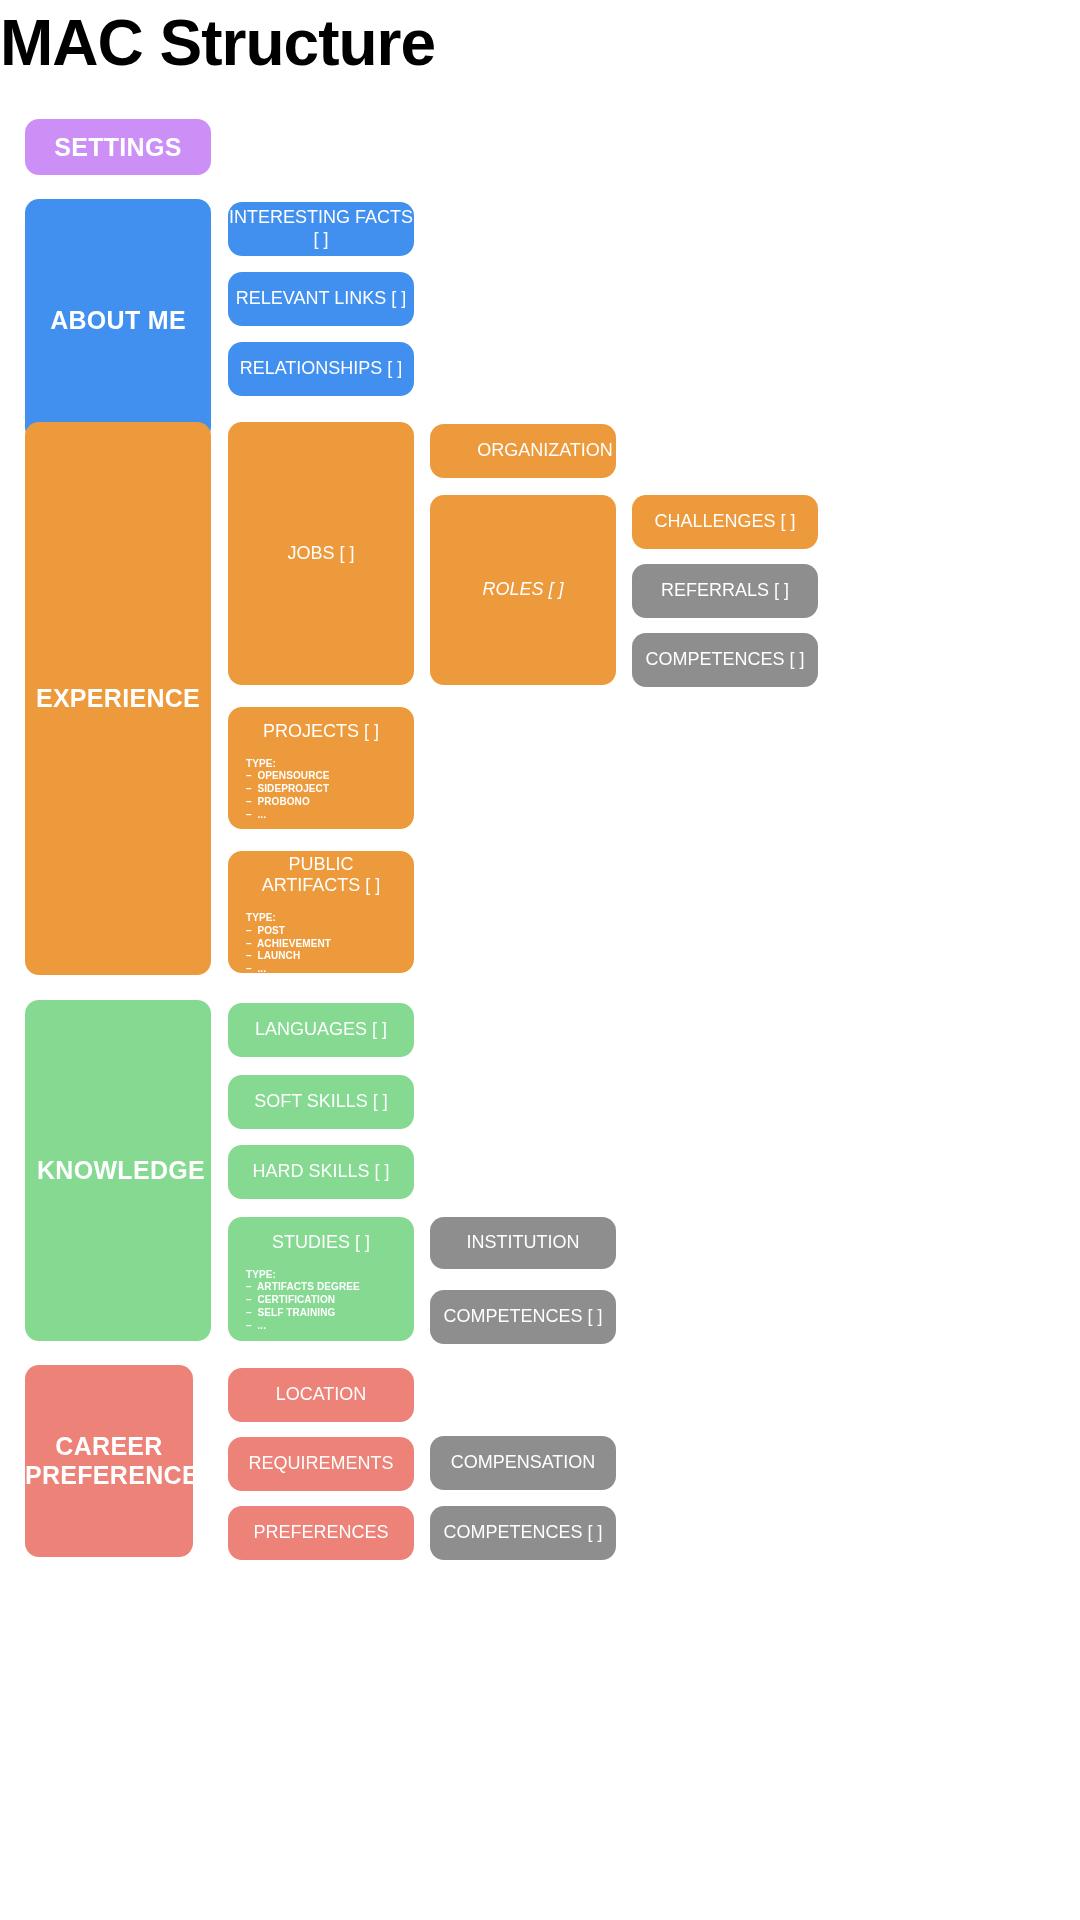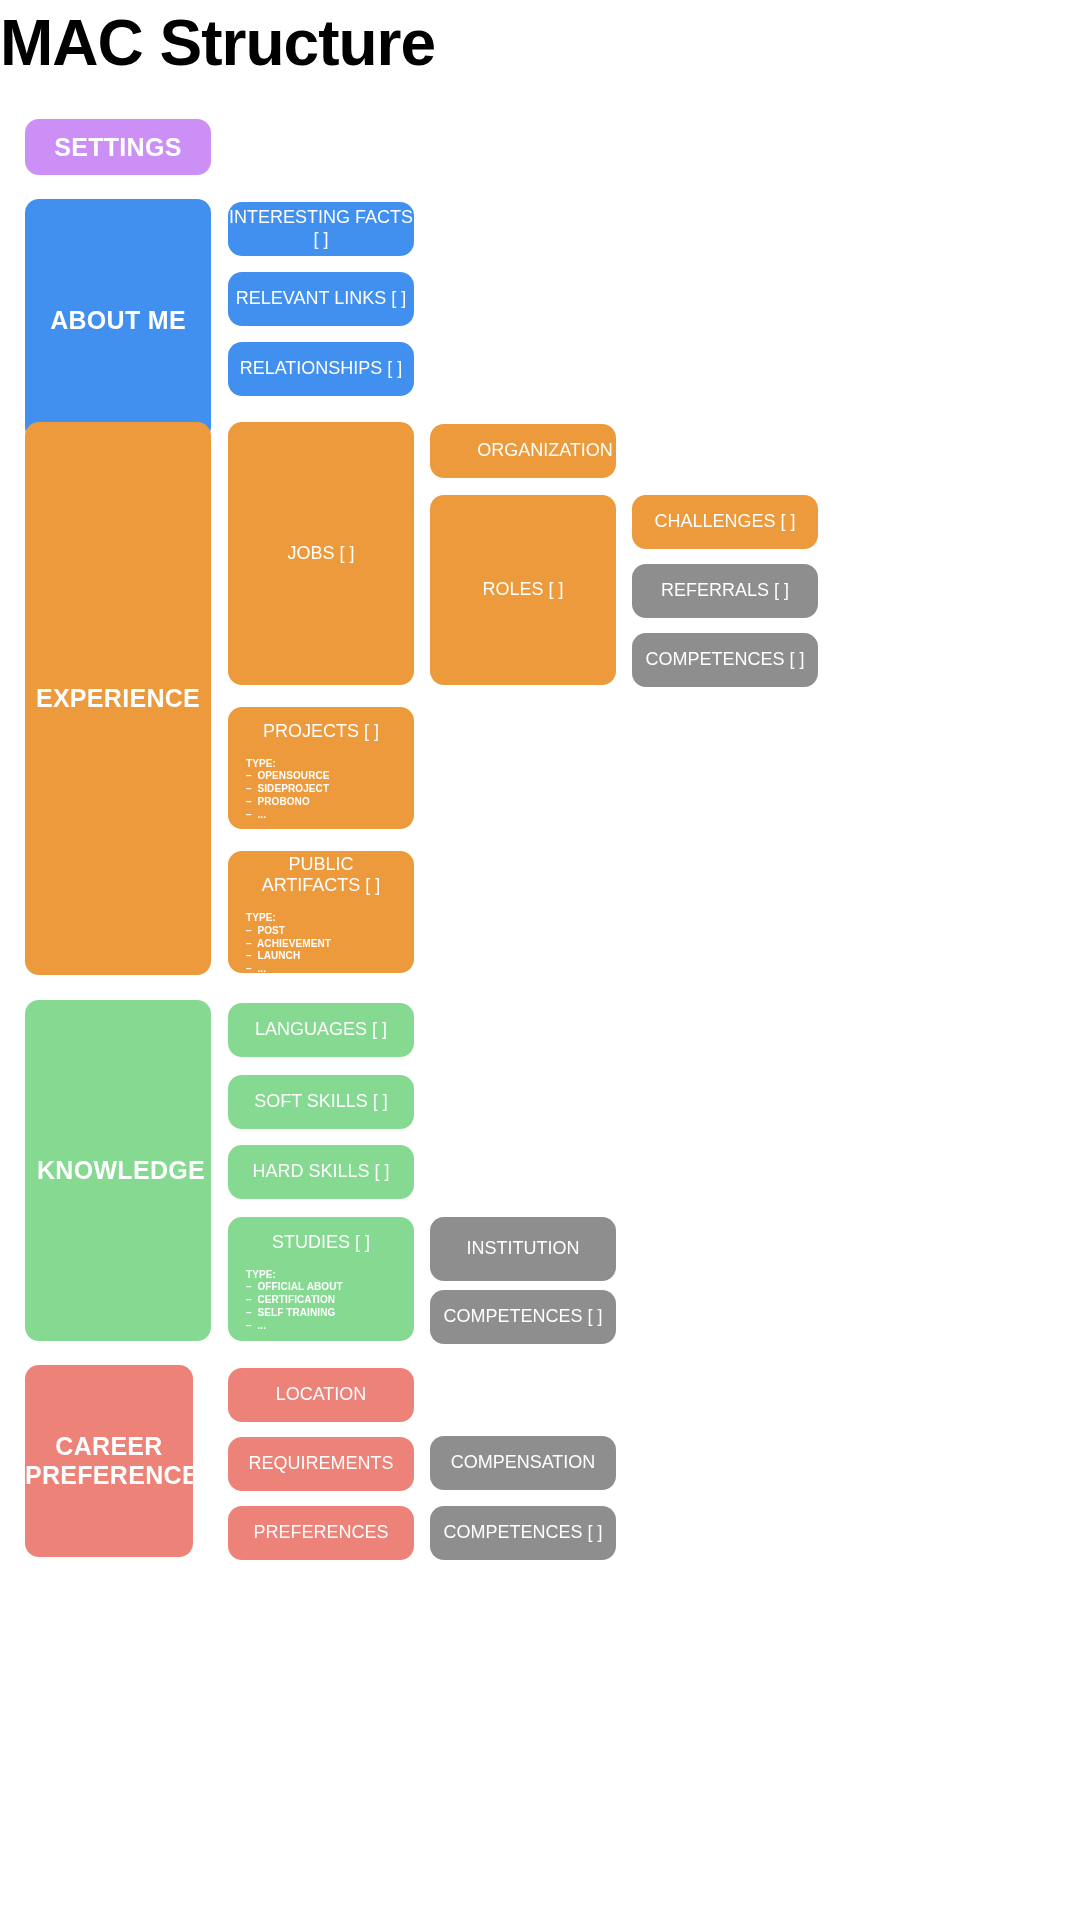--- a/index.html
+++ b/index.html
@@ -119,21 +119,21 @@
 </div>
 
 <div class="node child" style="left:228px; top:422px; width:186px; height:263px; background:#EC9A3C;">
   <span class="node-label">JOBS [ ]</span>
 </div>
 
 <div class="node child" style="left:430px; top:424px; width:186px; height:54px; background:#EC9A3C;padding-left:44px;">
   <span class="node-label">ORGANIZATION</span>
 </div>
 
-<div class="node child" style="left:430px; top:495px; width:186px; height:190px; background:#EC9A3C;">
+<div class="node child" style="left:430px; top:495px; width:186px; height:190px; background:#EC9A3C;font-style:italic;">
   <span class="node-label">ROLES [ ]</span>
 </div>
 
 <div class="node child" style="left:632px; top:495px; width:186px; height:54px; background:#EC9A3C;">
   <span class="node-label">CHALLENGES [ ]</span>
 </div>
 <div class="node child" style="left:632px; top:564px; width:186px; height:54px; background:#8E8E8E;">
   <span class="node-label">REFERRALS [ ]</span>
 </div>
 <div class="node child" style="left:632px; top:633px; width:186px; height:54px; background:#8E8E8E;">
@@ -172,28 +172,28 @@
   <span class="node-label">SOFT SKILLS [ ]</span>
 </div>
 <div class="node child" style="left:228px; top:1145px; width:186px; height:54px; background:#85D991;">
   <span class="node-label">HARD SKILLS [ ]</span>
 </div>
 
 <div class="node with-list" style="left:228px; top:1217px; width:186px; height:124px; background:#85D991;">
   <span class="node-label">STUDIES [ ]</span>
   <div class="type-block">
     <span class="type-heading">TYPE:</span>
-    <span class="type-item">–  OFFICIAL ABOUT</span>
+    <span class="type-item">–  ARTIFACTS DEGREE</span>
     <span class="type-item">–  CERTIFICATION</span>
     <span class="type-item">–  SELF TRAINING</span>
     <span class="type-item">–  ...</span>
   </div>
 </div>
 
-<div class="node child" style="left:430px; top:1217px; width:186px; height:64px; background:#8E8E8E;">
+<div class="node child" style="left:430px; top:1217px; width:186px; height:52px; background:#8E8E8E;">
   <span class="node-label">INSTITUTION</span>
 </div>
 <div class="node child" style="left:430px; top:1290px; width:186px; height:54px; background:#8E8E8E;">
   <span class="node-label">COMPETENCES [ ]</span>
 </div>
 
 <div class="node root" style="left:25px; top:1365px; width:168px; height:192px; background:#EC8278;">
   <span class="node-label" style="white-space:pre-line;">CAREER
 PREFERENCES</span>
 </div>

